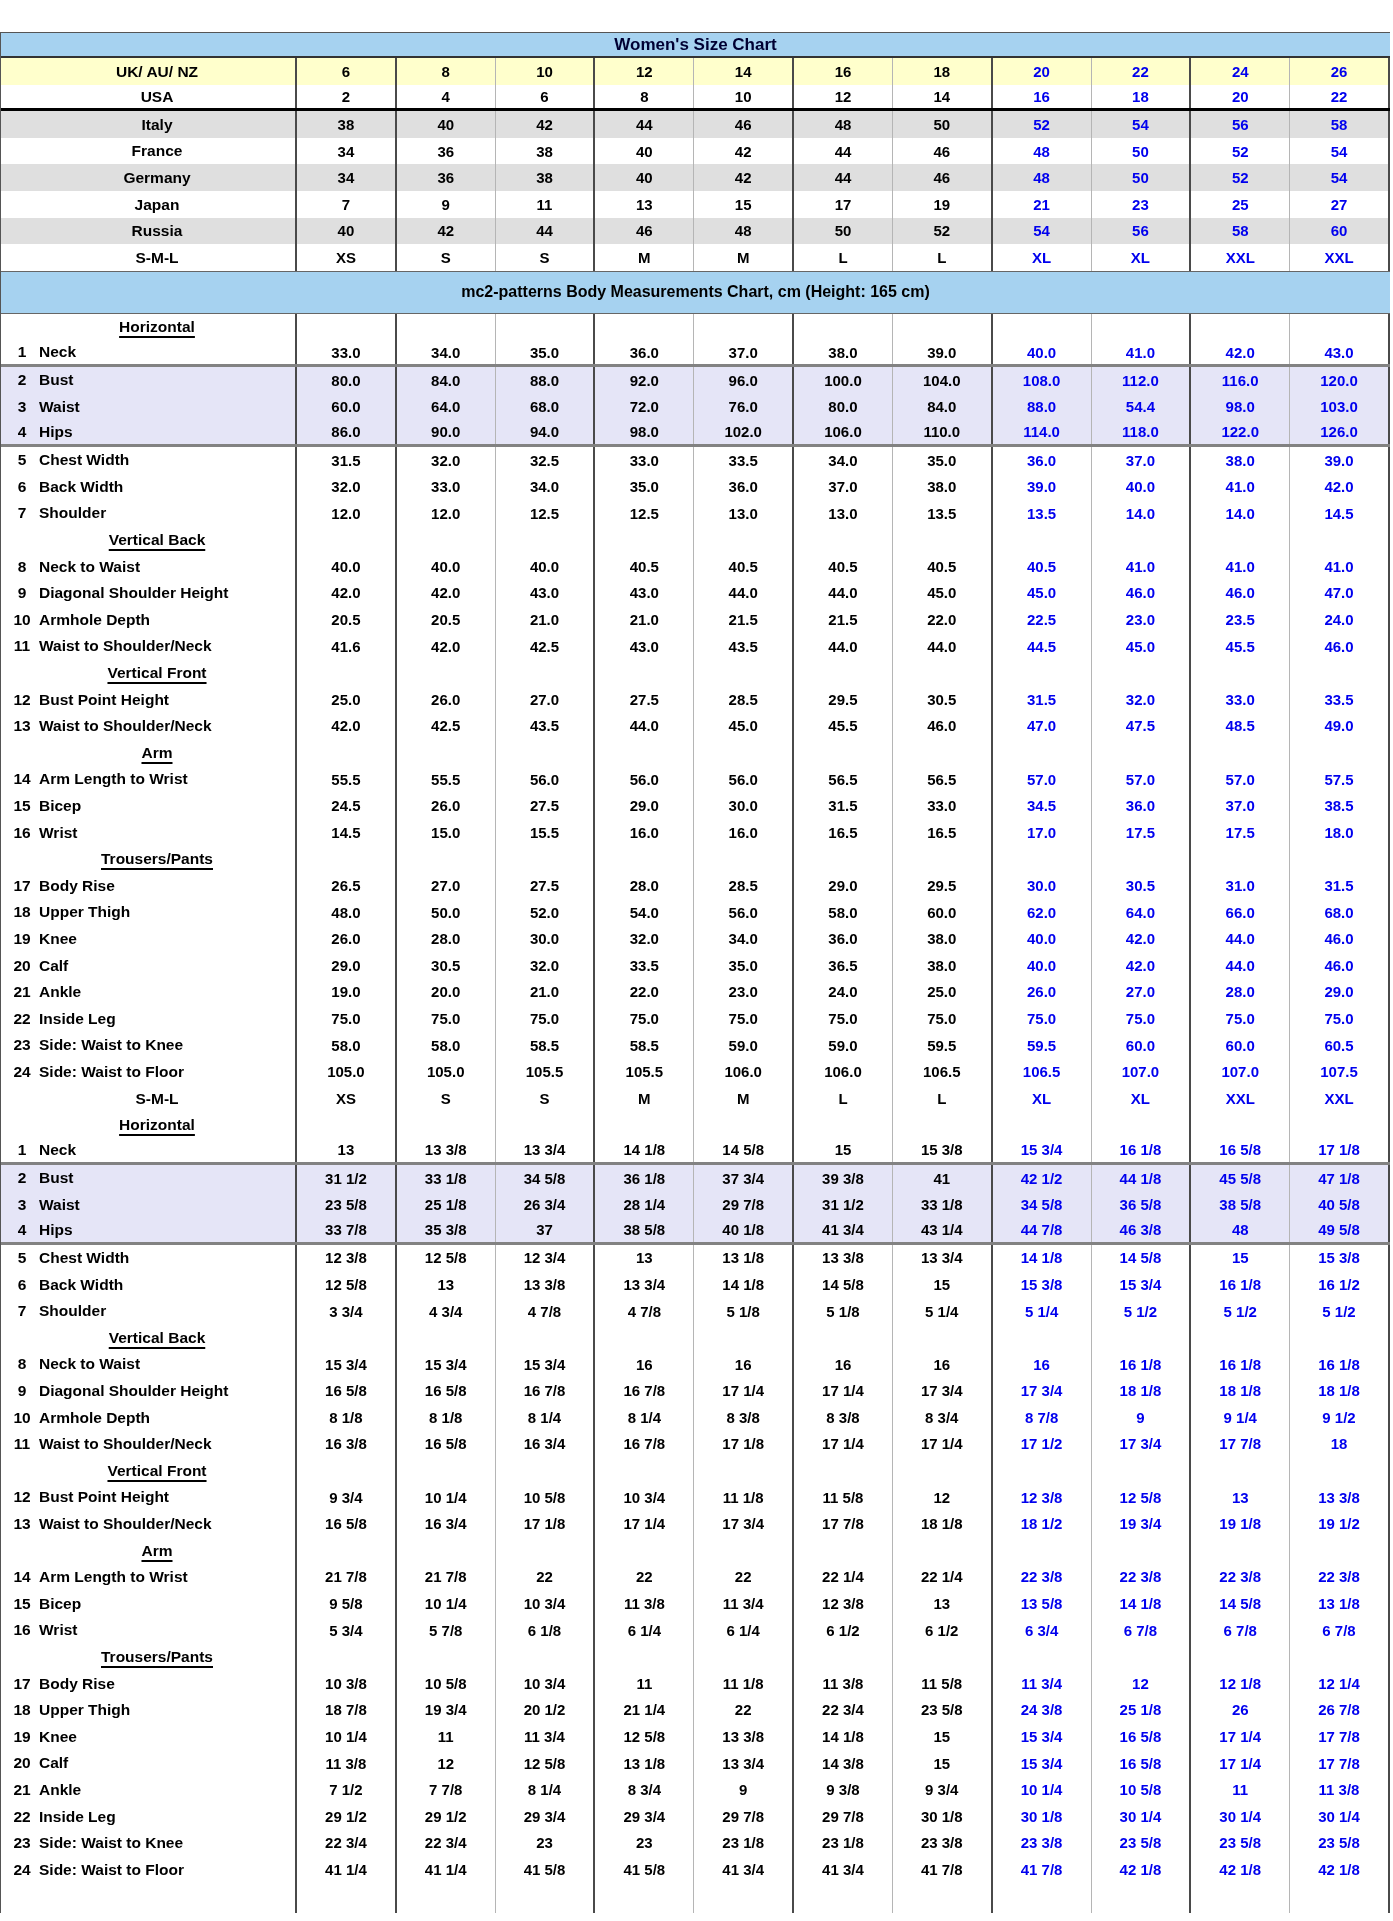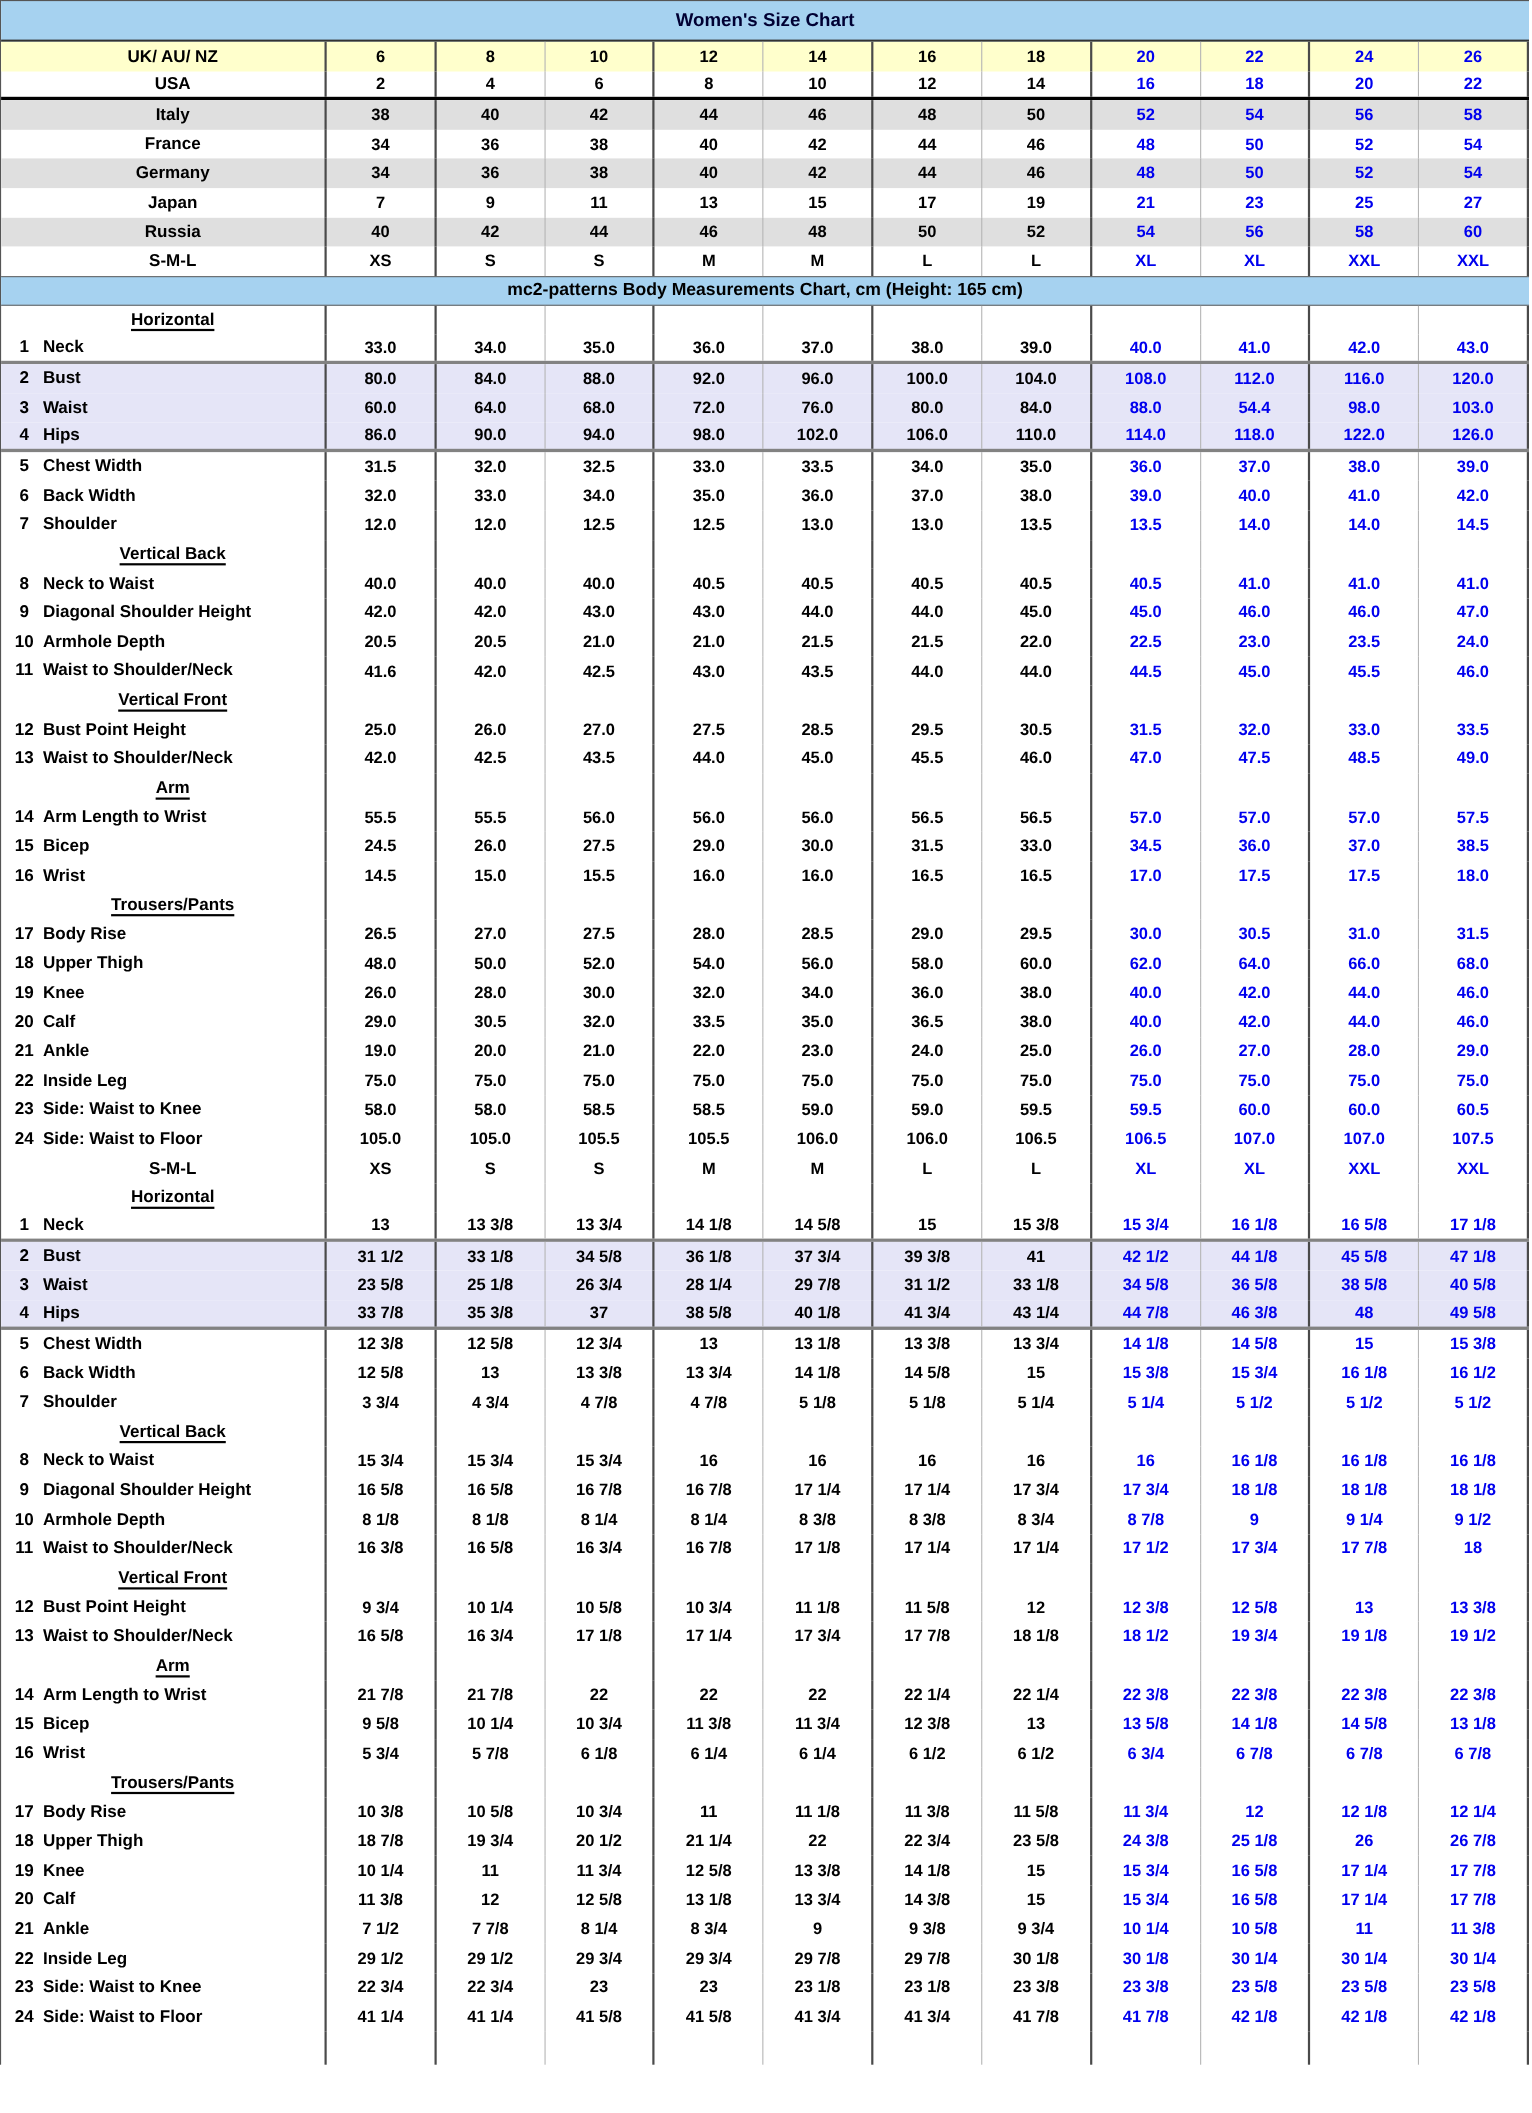--- a/index.html
+++ b/index.html
@@ -2,27 +2,27 @@
 <html style="--header-blue: #A6D2F0; --title-text: #000033; --row-yellow: #FFFFCC; --row-gray: #DFDFDF; --row-lavender: #E5E5F7; --text-blue: #0000EE;"><head>
 <meta charset="utf-8">
 <style>
   html,body{margin:0;padding:0;background:#fff;}
   .sheet{
     width:1393px;height:1921px;background:#fff;overflow:hidden;
     font-family:"Liberation Sans","DejaVu Sans",sans-serif;font-weight:700;color:#000;
   }
   .tbl{width:1390px;border-left:1px solid #555;box-sizing:border-box;}
   .title{
-    height:38px;background:var(--header-blue,#A6D2F0);
+    height:26px;background:var(--header-blue,#A6D2F0);
     border-top:1px solid #555;border-bottom:2px solid #333;
     display:flex;align-items:center;justify-content:center;
-    font-size:17px;color:var(--title-text,#000033);box-sizing:border-box;
+    font-size:17px;color:var(--title-text,#000033);box-sizing:border-box;margin-top:32px;
   }
   .band{
-    height:27px;background:var(--header-blue,#A6D2F0);
+    height:43px;background:var(--header-blue,#A6D2F0);
     border-top:1px solid #666;border-bottom:1px solid #666;
     display:flex;align-items:center;justify-content:center;
     font-size:16px;box-sizing:border-box;
   }
   .row{display:flex;height:26.6px;box-sizing:border-box;}
   .row.tail{height:30px;}
   .cell{
     box-sizing:border-box;display:flex;align-items:center;justify-content:center;
     font-size:15px;line-height:1;overflow:hidden;white-space:nowrap;height:100%;
   }

